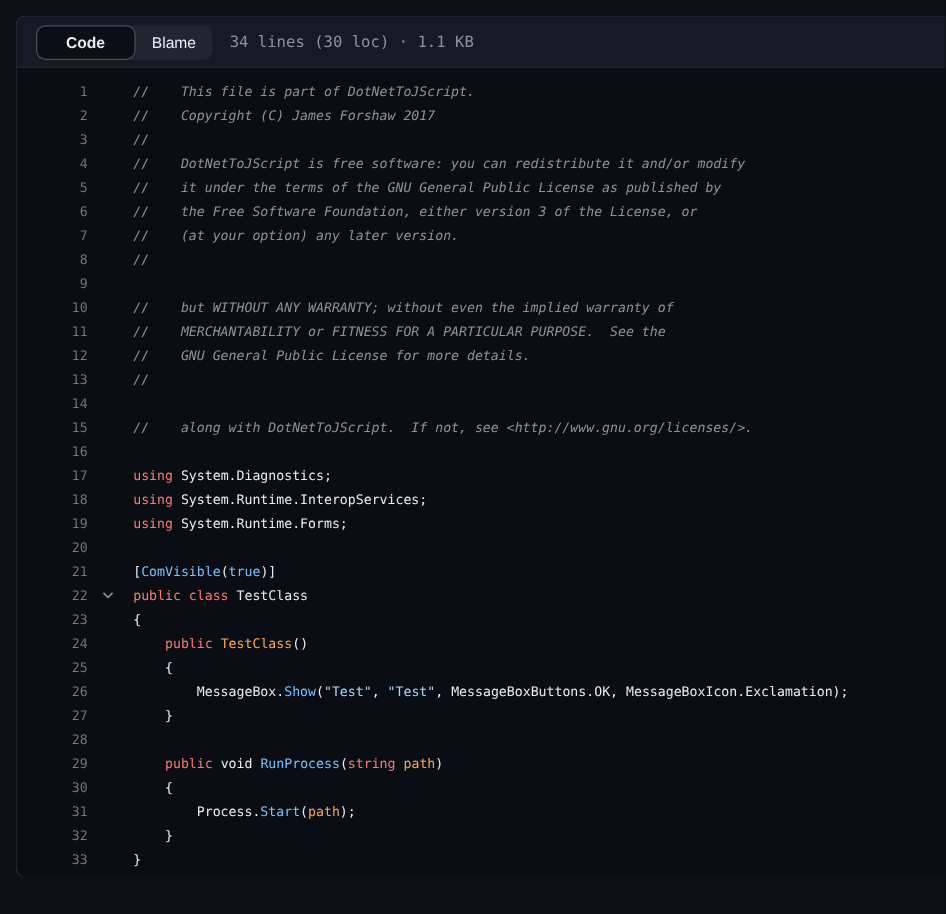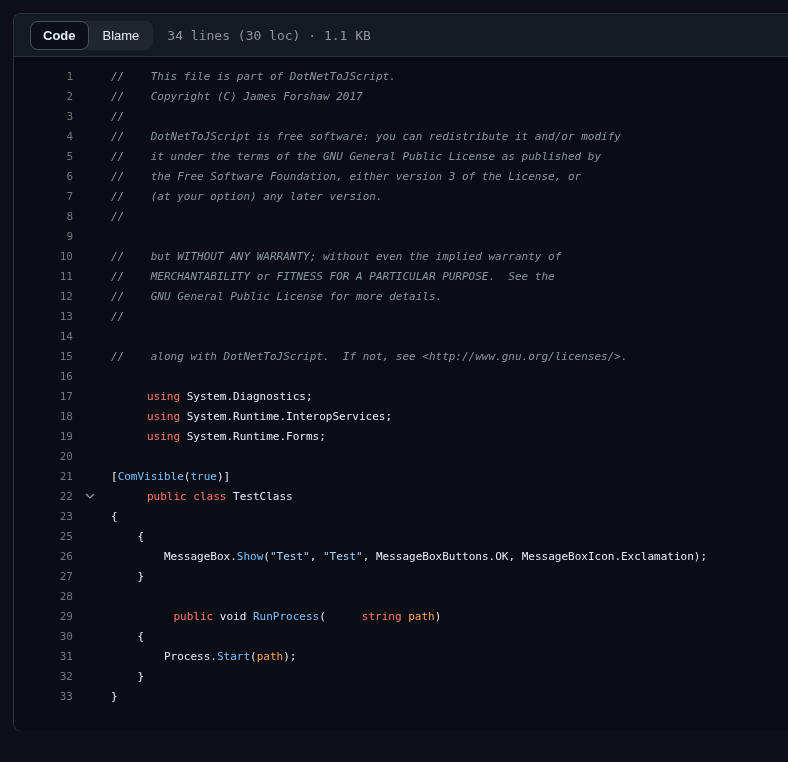--- a/index.html
+++ b/index.html
@@ -32,21 +32,21 @@
   .seg{
     font-family:"Liberation Sans",sans-serif;
     font-size:13px;line-height:17px;
     color:var(--tab-text,#e6edf3);
     background:transparent;border:none;
     padding:6px 14px;border-radius:8px;cursor:pointer;
   }
   .seg.selected{
     background:var(--seg-selected-bg,#0c1016);
     border:1px solid var(--seg-selected-border,#474f58);
-    padding:5px 12px;font-weight:700;
+    padding:5px 24px;font-weight:700;
   }
   .meta{
     font-family:"DejaVu Sans Mono",monospace;
     font-size:13px;color:var(--meta-text,#8b949e);
   }
   .code-area{
     height:674px;box-sizing:border-box;overflow:hidden;
     padding-top:9px;
     background:var(--code-bg,#0a0e14);
     border-radius:0 0 0 8px;
@@ -60,21 +60,21 @@
   }
   .fold{
     flex:none;width:38px;box-sizing:border-box;padding-left:11px;
     display:flex;align-items:center;
   }
   .code{
     font-family:"DejaVu Sans Mono",monospace;font-size:11px;
     white-space:pre;
   }
   .tk-cm{color:var(--tk-cm,#8b949e);font-style:italic;}
-  .tk-kw{color:var(--tk-kw,#ff7b72);margin-left:36px;}
+  .tk-kw{color:var(--tk-kw,#ff7b72);}
   .tk-pl{color:var(--tk-pl,#e6edf3);}
   .tk-bl{color:var(--tk-bl,#79c0ff);}
   .tk-st{color:var(--tk-st,#a5d6ff);}
   .tk-or{color:var(--tk-or,#ffa657);}
 </style>
 </head>
 <body>
 
 <div class="file-container">
   <div class="file-header">
@@ -197,20 +197,25 @@
             </svg>
           </span>
           <span class="code"><span class="tk-kw">public class</span><span class="tk-pl"> TestClass</span></span>
         </div>
         <div class="line">
           <span class="ln">23</span>
           <span class="fold"></span>
           <span class="code"><span class="tk-pl">{</span></span>
         </div>
         <div class="line">
+          <span class="ln">24</span>
+          <span class="fold"></span>
+          <span class="code"><span class="tk-pl">    </span><span class="tk-kw">public</span><span class="tk-pl"> </span><span class="tk-or">TestClass</span><span class="tk-pl">()</span></span>
+        </div>
+        <div class="line">
           <span class="ln">25</span>
           <span class="fold"></span>
           <span class="code"><span class="tk-pl">    {</span></span>
         </div>
         <div class="line">
           <span class="ln">26</span>
           <span class="fold"></span>
           <span class="code"><span class="tk-pl">        MessageBox.</span><span class="tk-bl">Show</span><span class="tk-pl">(</span><span class="tk-st">"Test"</span><span class="tk-pl">, </span><span class="tk-st">"Test"</span><span class="tk-pl">, MessageBoxButtons.OK, MessageBoxIcon.Exclamation);</span></span>
         </div>
         <div class="line">

